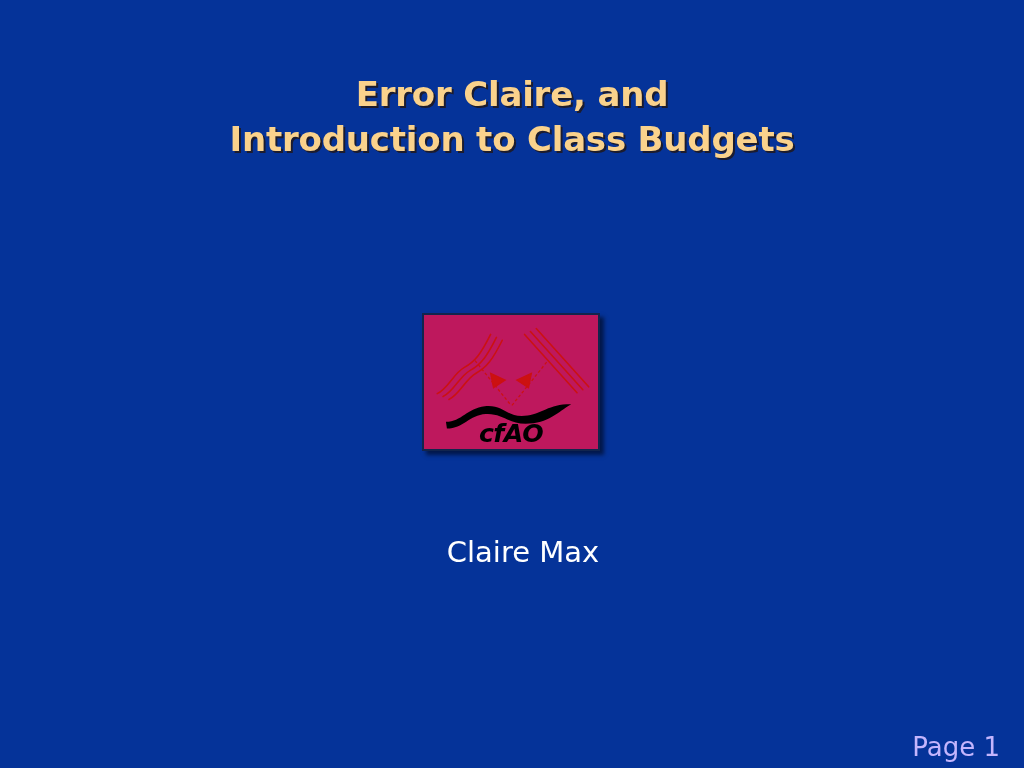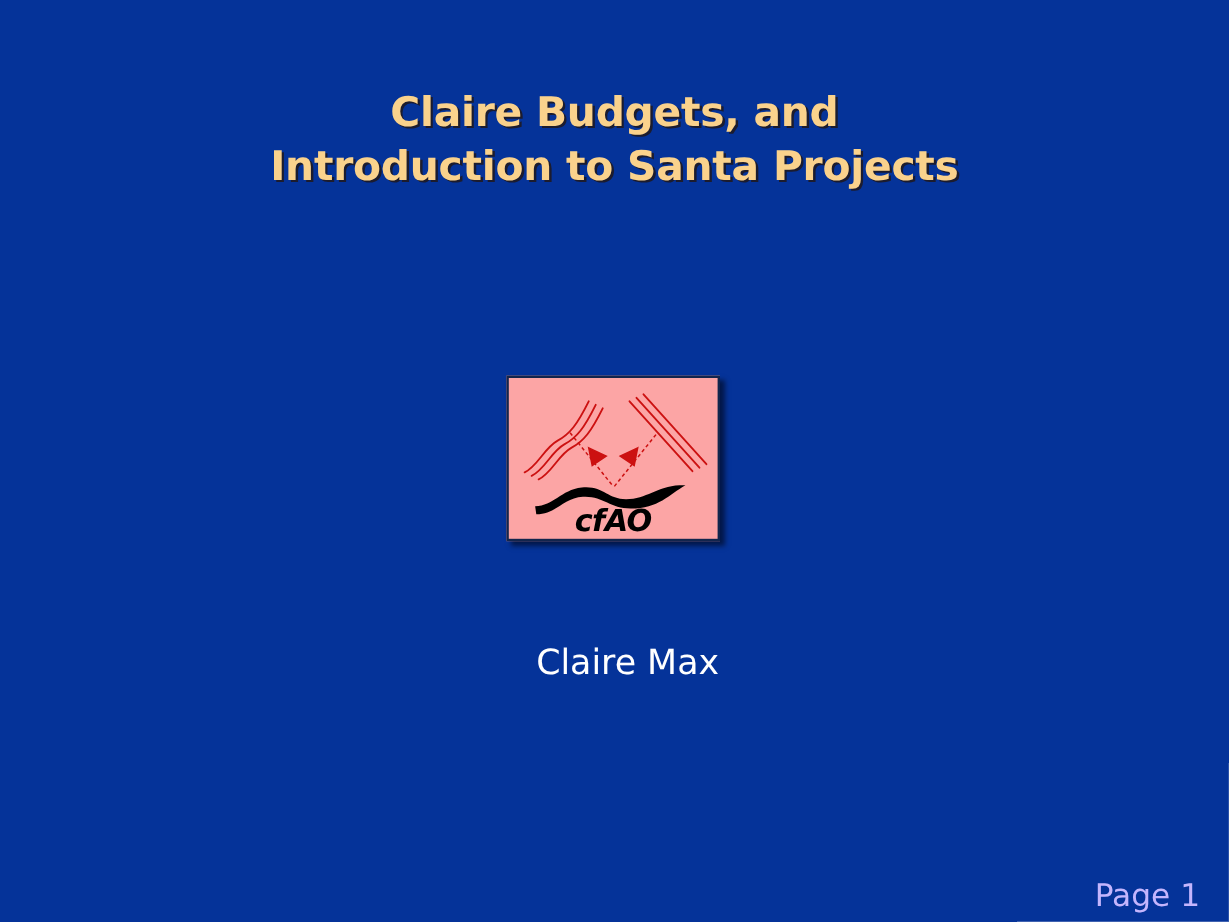--- a/index.html
+++ b/index.html
@@ -43,21 +43,21 @@
     font-size: 33px;
   }
 
   
   #logo-frame {
     position: absolute;
     left: 422px;
     top: 313px;
     width: 178px;
     height: 138px;
-    background: #fca5a5;
+    background: #be185d;
     border: 2px solid #12254d;
     box-shadow: 4px 4px 4px rgba(0, 0, 10, 0.55);
     box-sizing: border-box;
     text-decoration: underline;
   }
   #logo-svg {
     display: block;
     width: 100%;
     height: 100%;
   }
@@ -91,22 +91,22 @@
     color: #c4b5fd;
     white-space: nowrap;
   }
 </style>
 </head>
 <body>
 
 <div id="slide">
 
   <div id="title-block">
-    <div class="title-line">Claire Budgets, and</div>
-    <div class="title-line">Introduction to Santa Projects</div>
+    <div class="title-line">Error Claire, and</div>
+    <div class="title-line">Introduction to Class Budgets</div>
   </div>
 
   <div id="logo-frame">
     <svg id="logo-svg" viewBox="0 0 178 138" xmlns="http://www.w3.org/2000/svg">
 
       <g fill="none" stroke="#cc1111" stroke-width="1.6" stroke-linecap="round">
         <path d="M 13 81 C 24 76, 30 60, 41 54 C 52 48, 58 40, 68 20"></path>
         <path d="M 19 84 C 30 79, 36 63, 47 57 C 58 51, 64 43, 74 23"></path>
         <path d="M 25 87 C 36 82, 42 66, 53 60 C 64 54, 70 46, 80 26"></path>
       </g>

